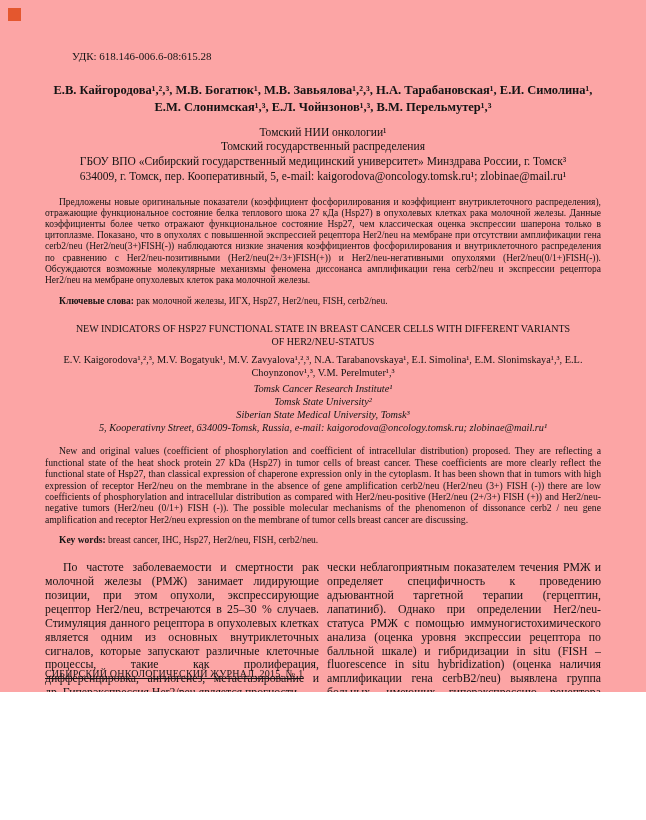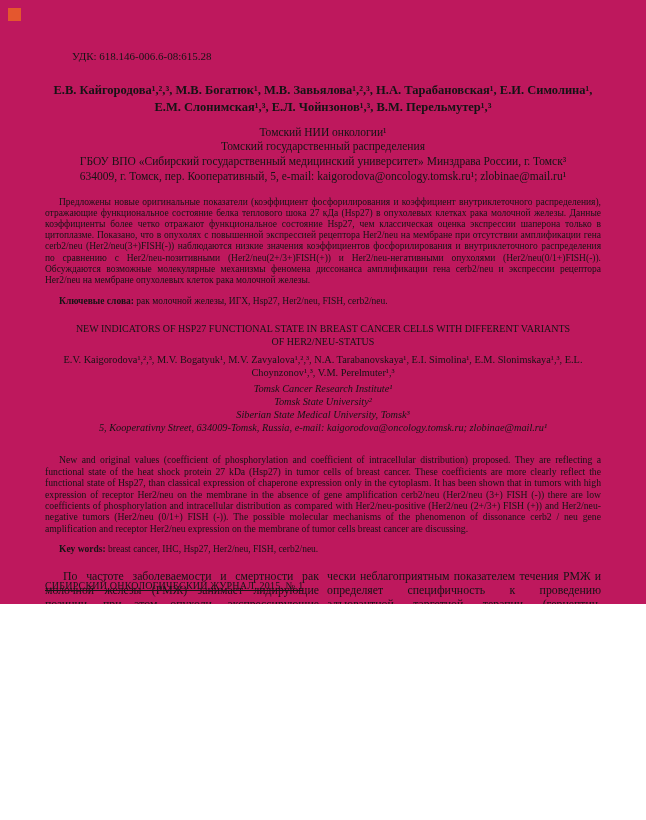--- a/index.html
+++ b/index.html
@@ -1,22 +1,22 @@
 <!DOCTYPE html>
 <html><head>
 <meta charset="utf-8">
 <style>
   html, body { margin: 0; padding: 0; background: #ffffff; }
   .page {
     position: relative;
     width: 646px;
-    height: 604px;
+    height: 692px;
     box-sizing: border-box;
     padding: 46px 45px 16px 45px;
-    background: #be185d;
+    background: #fca5a5;
     color: #141414;
     font-family: "Liberation Serif", "DejaVu Serif", serif;
     overflow: hidden;
   }
   .marker {
     position: absolute;
     top: 8px;
     left: 8px;
     width: 13px;
     height: 13px;
@@ -75,21 +75,21 @@
   .affil-en {
     font-style: italic;
     text-align: center;
     font-size: 10.3px;
     line-height: 1.28;
   }
   .abstract-en {
     font-size: 9.7px;
     line-height: 11.4px;
     text-align: justify;
-    margin-top: 20px;
+    margin-top: 11px;
     text-indent: 14px;
   }
   .columns {
     display: flex;
     gap: 8px;
     margin-top: 15px;
   }
   .col {
     flex: 1 1 0;
     font-size: 11.8px;

